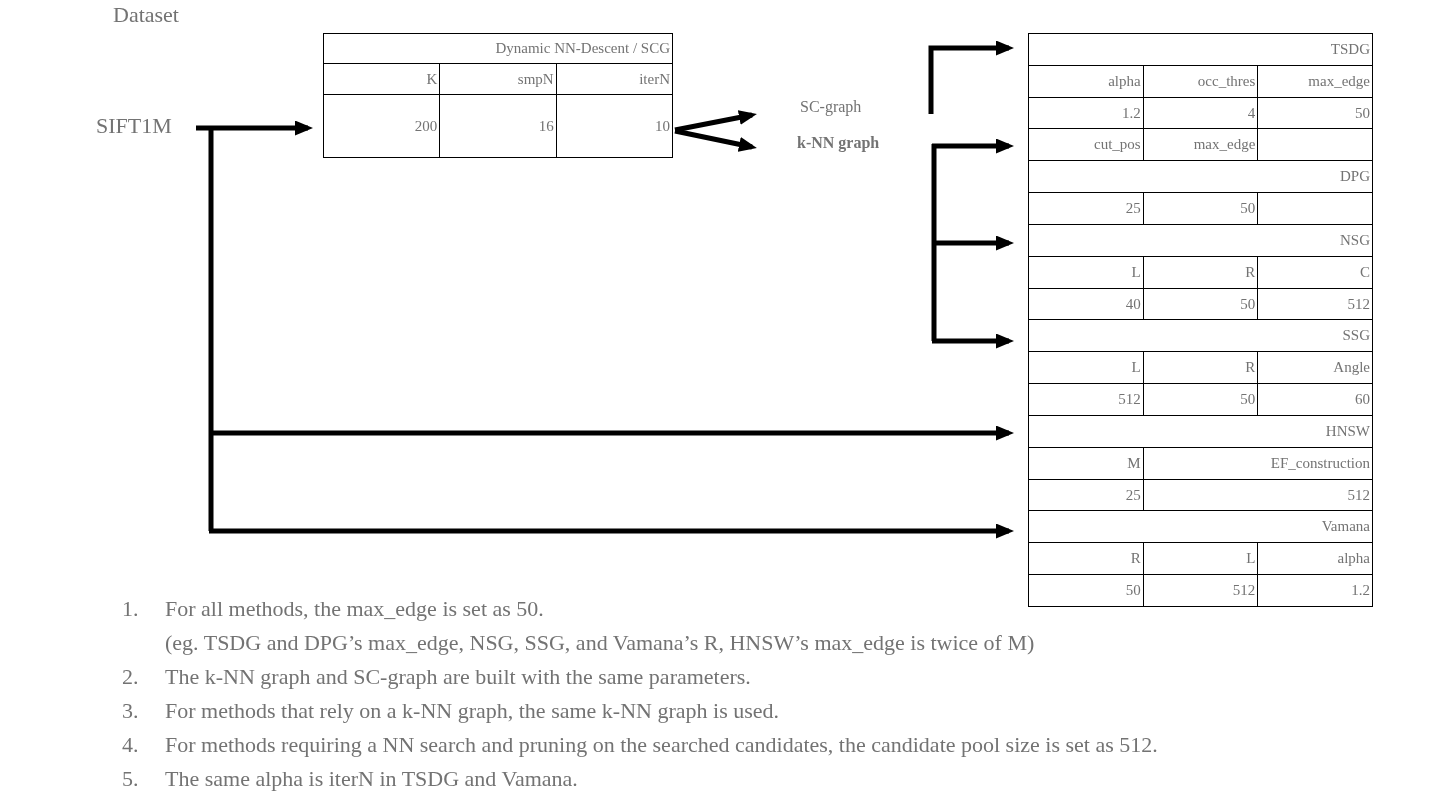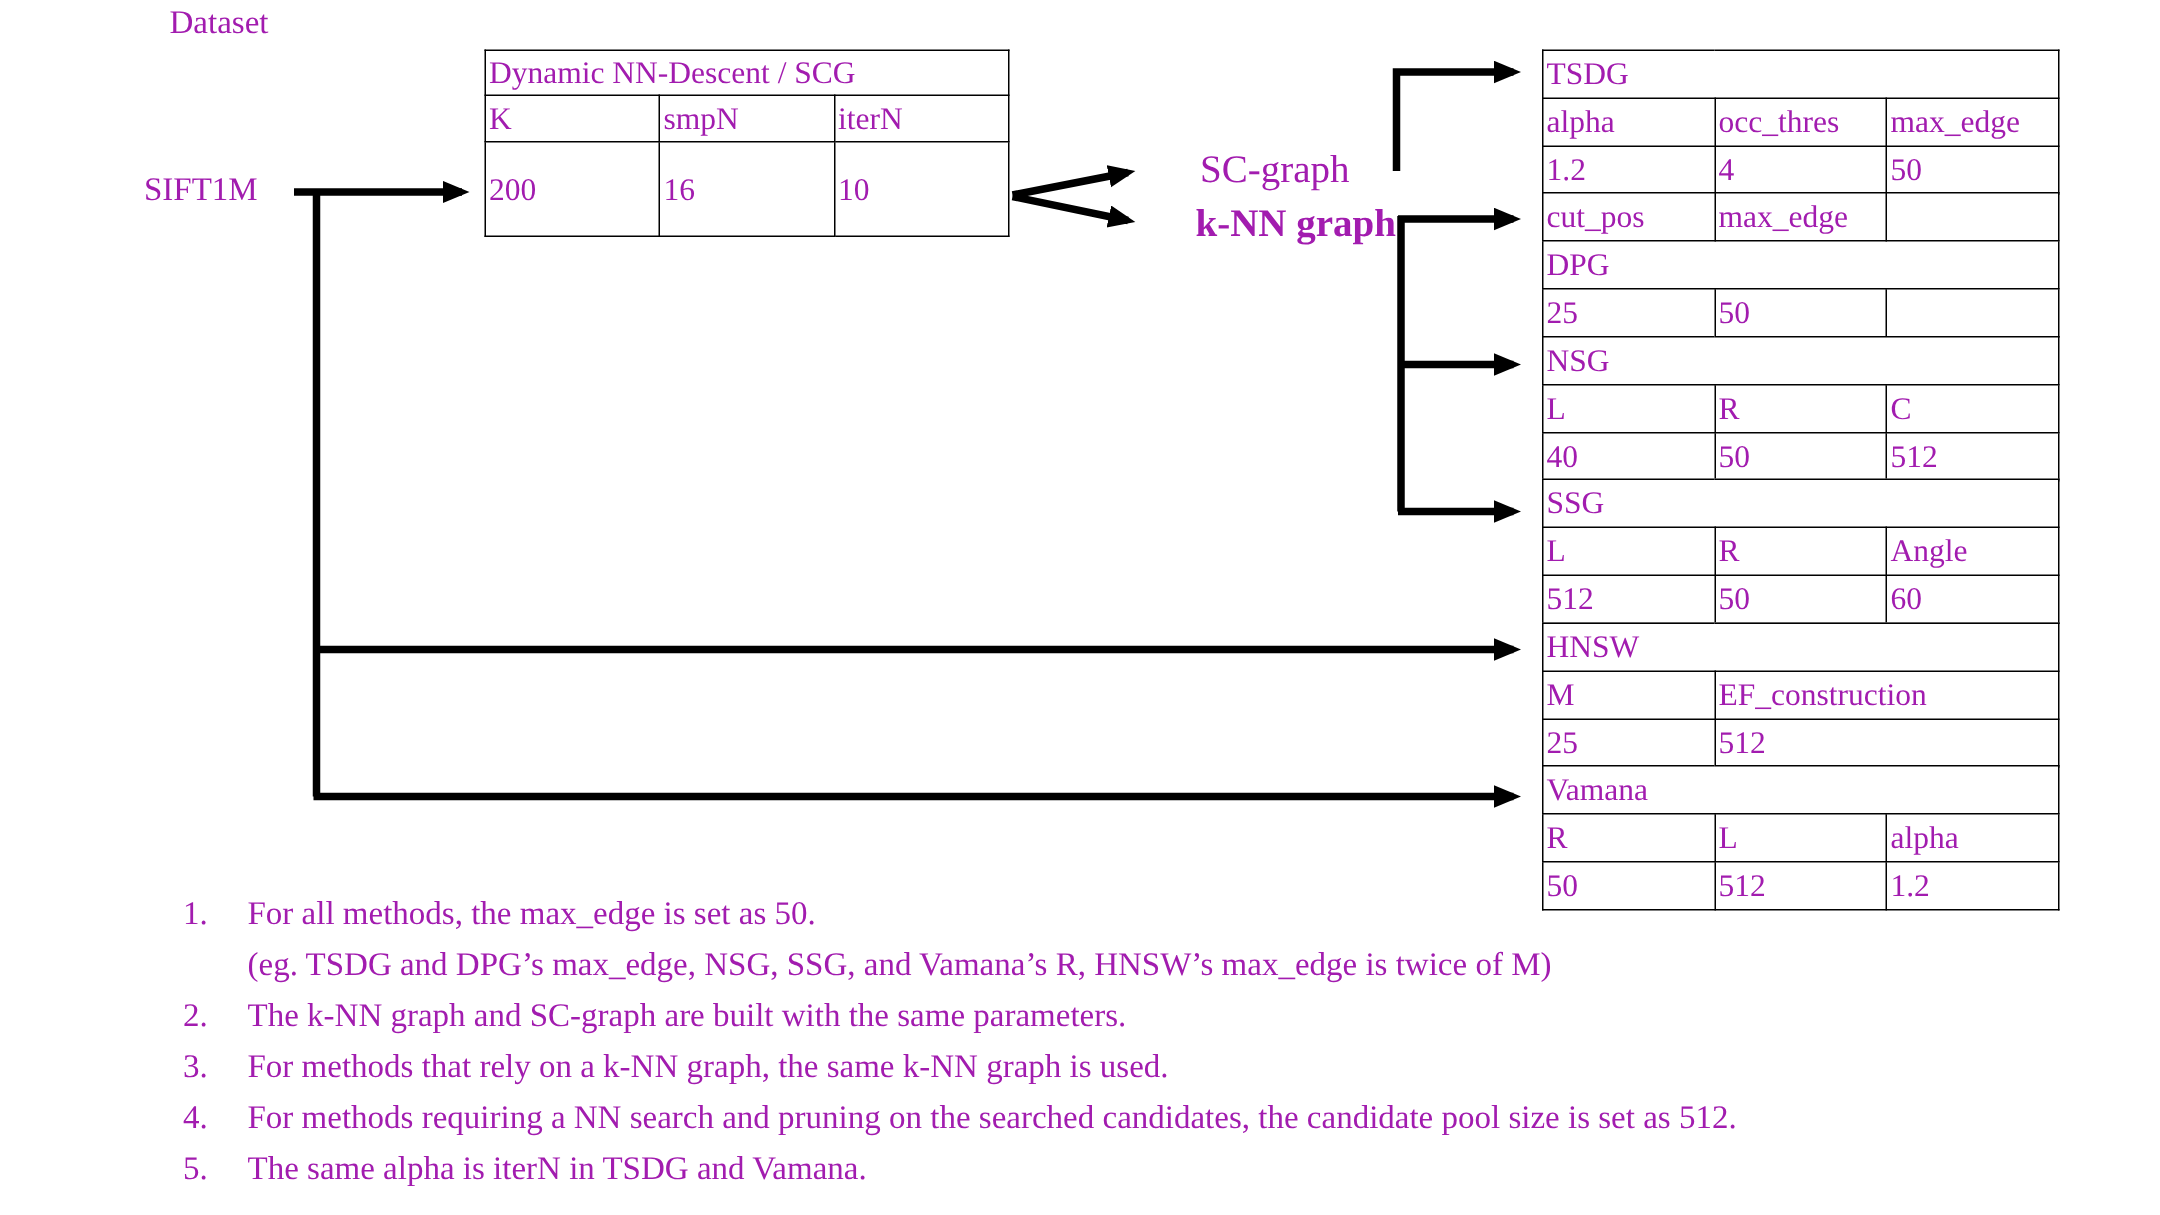--- a/index.html
+++ b/index.html
@@ -3,42 +3,42 @@
 <meta charset="utf-8">
 <style>
   * { margin: 0; padding: 0; box-sizing: border-box; }
   html, body { background: #ffffff; }
   .canvas {
     position: relative;
     width: 1440px;
     height: 810px;
     background: #ffffff;
     font-family: "Liberation Serif", "DejaVu Serif", serif;
-    color: #a21caf;
+    color: #737373;
     overflow: hidden;
   }
   .abs { position: absolute; }
   .label {
     font-size: 22px;
     white-space: nowrap;
   }
-  .small-label { font-size: 26px; white-space: nowrap; }
+  .small-label { font-size: 16px; white-space: nowrap; }
 
   
   table {
     border-collapse: collapse;
     table-layout: fixed;
     width: 100%;
     background: #fff;
   }
   td {
     border: 1.6px solid #000;
-    text-align: left;
+    text-align: right;
     vertical-align: middle;
-    font-size: 21px;
+    font-size: 15px;
     padding: 0 2px;
     overflow: hidden;
     white-space: nowrap;
   }
   .build-table-wrap { left: 323px; top: 33px; width: 350px; }
   .build-table tr.t-row td { height: 30px; }
   .build-table tr.h-row td { height: 31px; }
   .build-table tr.v-row td { height: 63px; }
 
   .method-stack { left: 1028px; top: 33px; width: 345px; }

